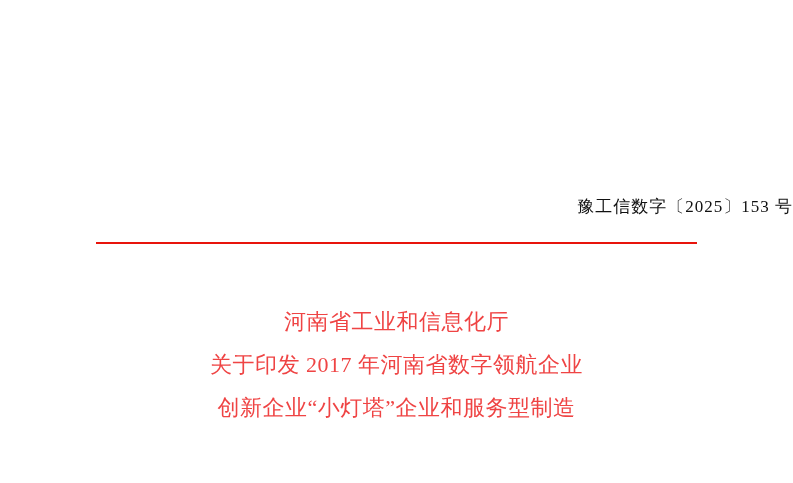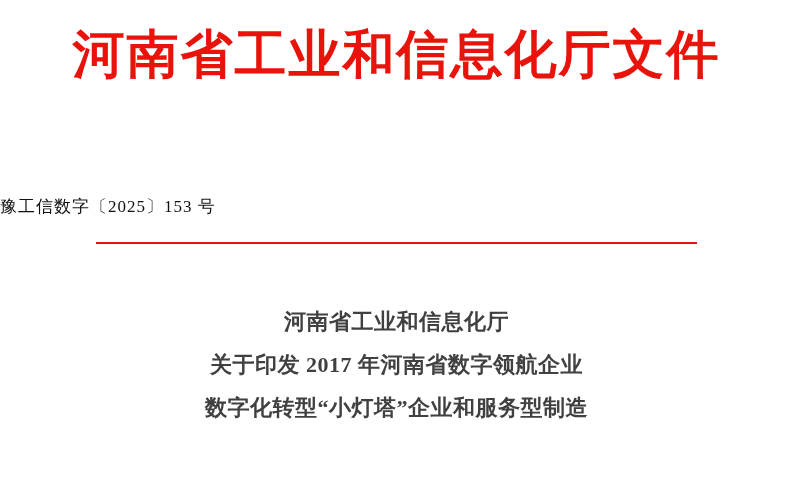--- a/index.html
+++ b/index.html
@@ -32,62 +32,61 @@
     font-size: 52px;
     letter-spacing: 2px;
     line-height: 1.25;
     white-space: nowrap;
   }
   .doc-number {
     position: absolute;
     top: 195px;
     left: 0;
     width: 793px;
-    text-align: left;
+    text-align: right;
     color: #111111;
     font-size: 17px;
     letter-spacing: 1px;
     font-family: "Liberation Serif", "DejaVu Serif", serif;
   }
   .red-rule {
     position: absolute;
     top: 242px;
     left: 96px;
     width: 601px;
     height: 2px;
     background: #e8140c;
   }
   .title-block {
     position: absolute;
     top: 300px;
     left: 0;
     width: 793px;
     text-align: center;
-    color: #404040;
-    font-weight: bold;
+    color: #ef4444;
+    font-weight: normal;
     font-size: 22px;
     line-height: 43px;
     letter-spacing: 0.5px;
     font-family: "Liberation Serif", "DejaVu Serif", serif;
   }
   .title-line {
     display: block;
     white-space: nowrap;
   }
 </style>
 </head>
 <body>
 
 <div class="page">
 
-  <div class="masthead">河南省工业和信息化厅文件</div>
 
   <div class="doc-number">豫工信数字〔2025〕153 号</div>
 
   <div class="red-rule"></div>
 
   <div class="title-block">
     <span class="title-line">河南省工业和信息化厅</span>
     <span class="title-line">关于印发 2017 年河南省数字领航企业</span>
-    <span class="title-line">数字化转型“小灯塔”企业和服务型制造</span>
+    <span class="title-line">创新企业“小灯塔”企业和服务型制造</span>
   </div>
 
 </div>
 
 </body></html>

